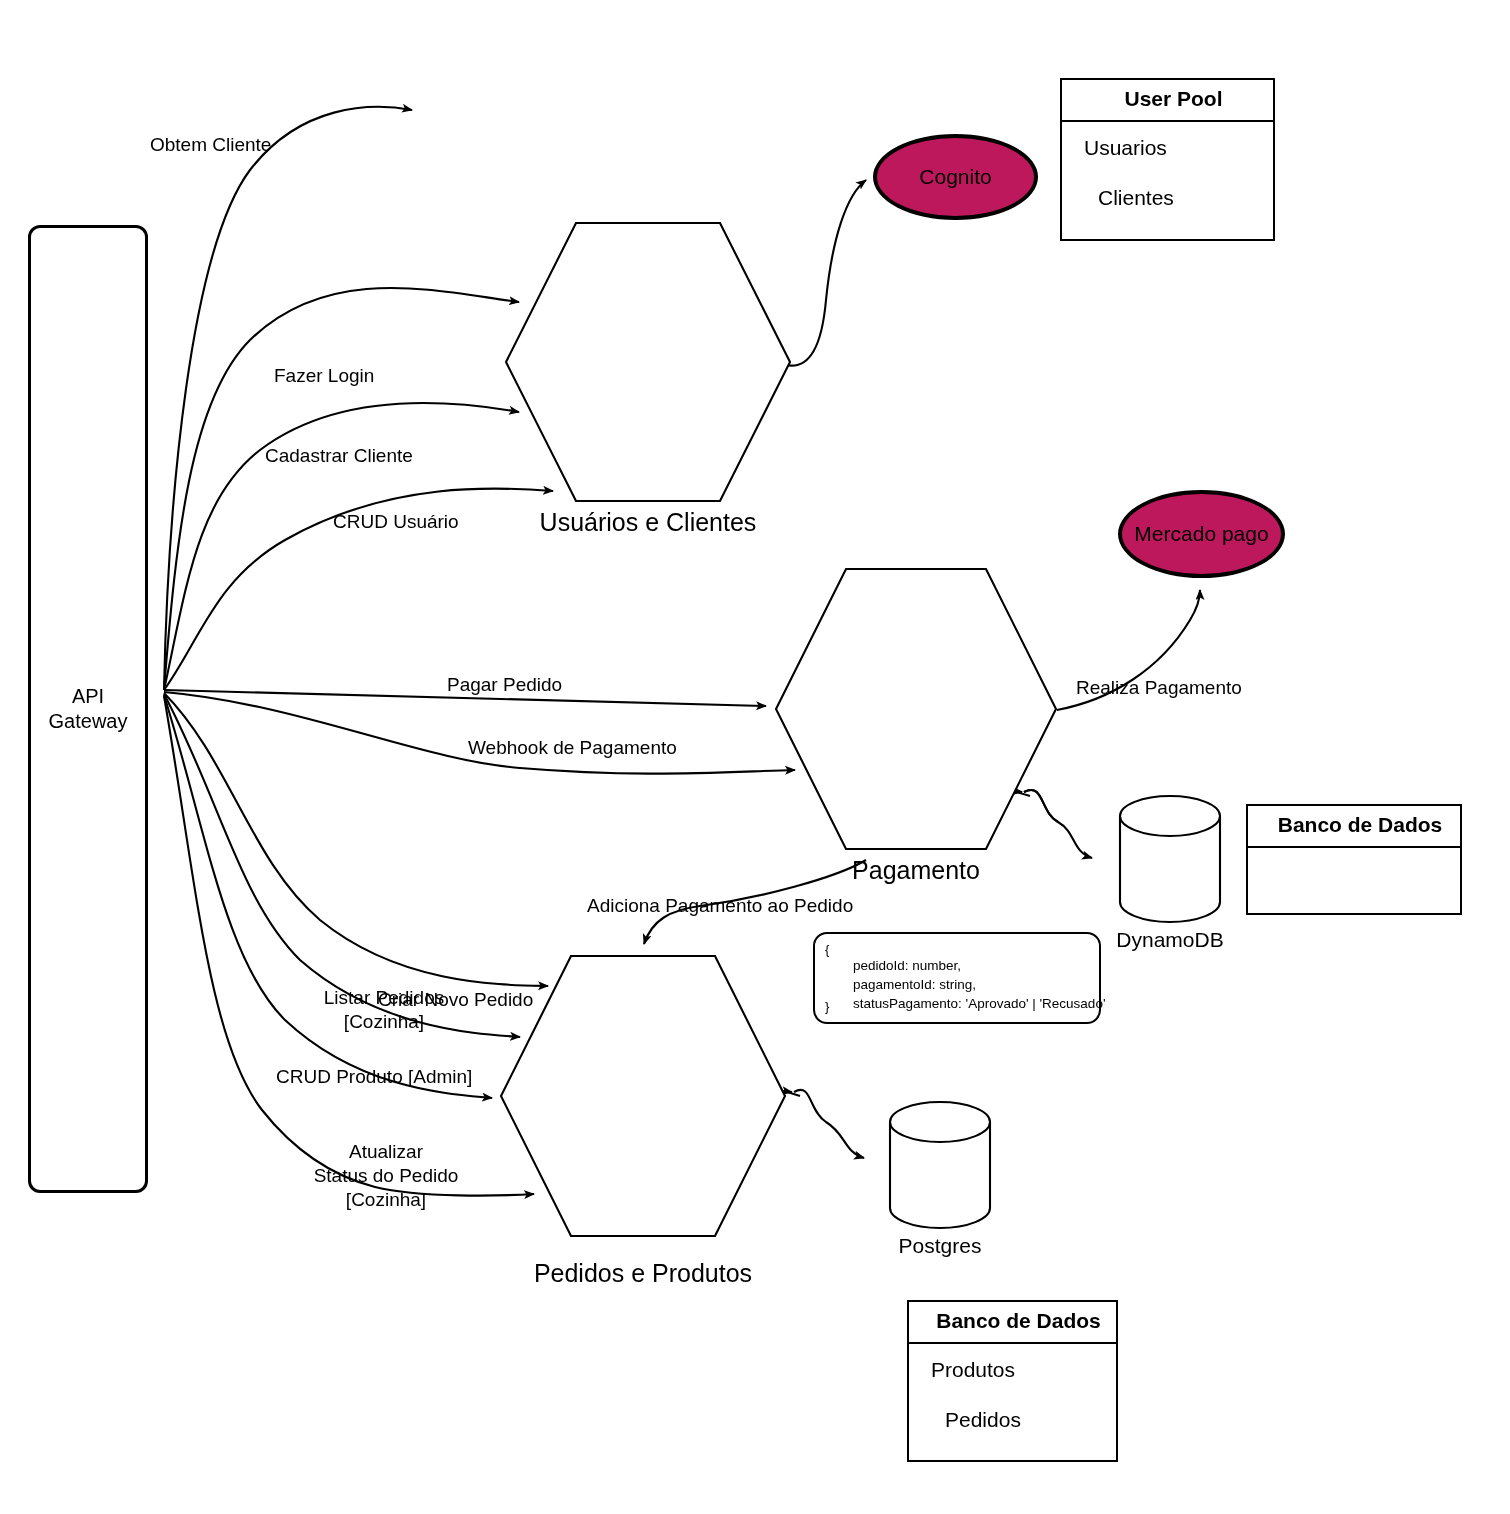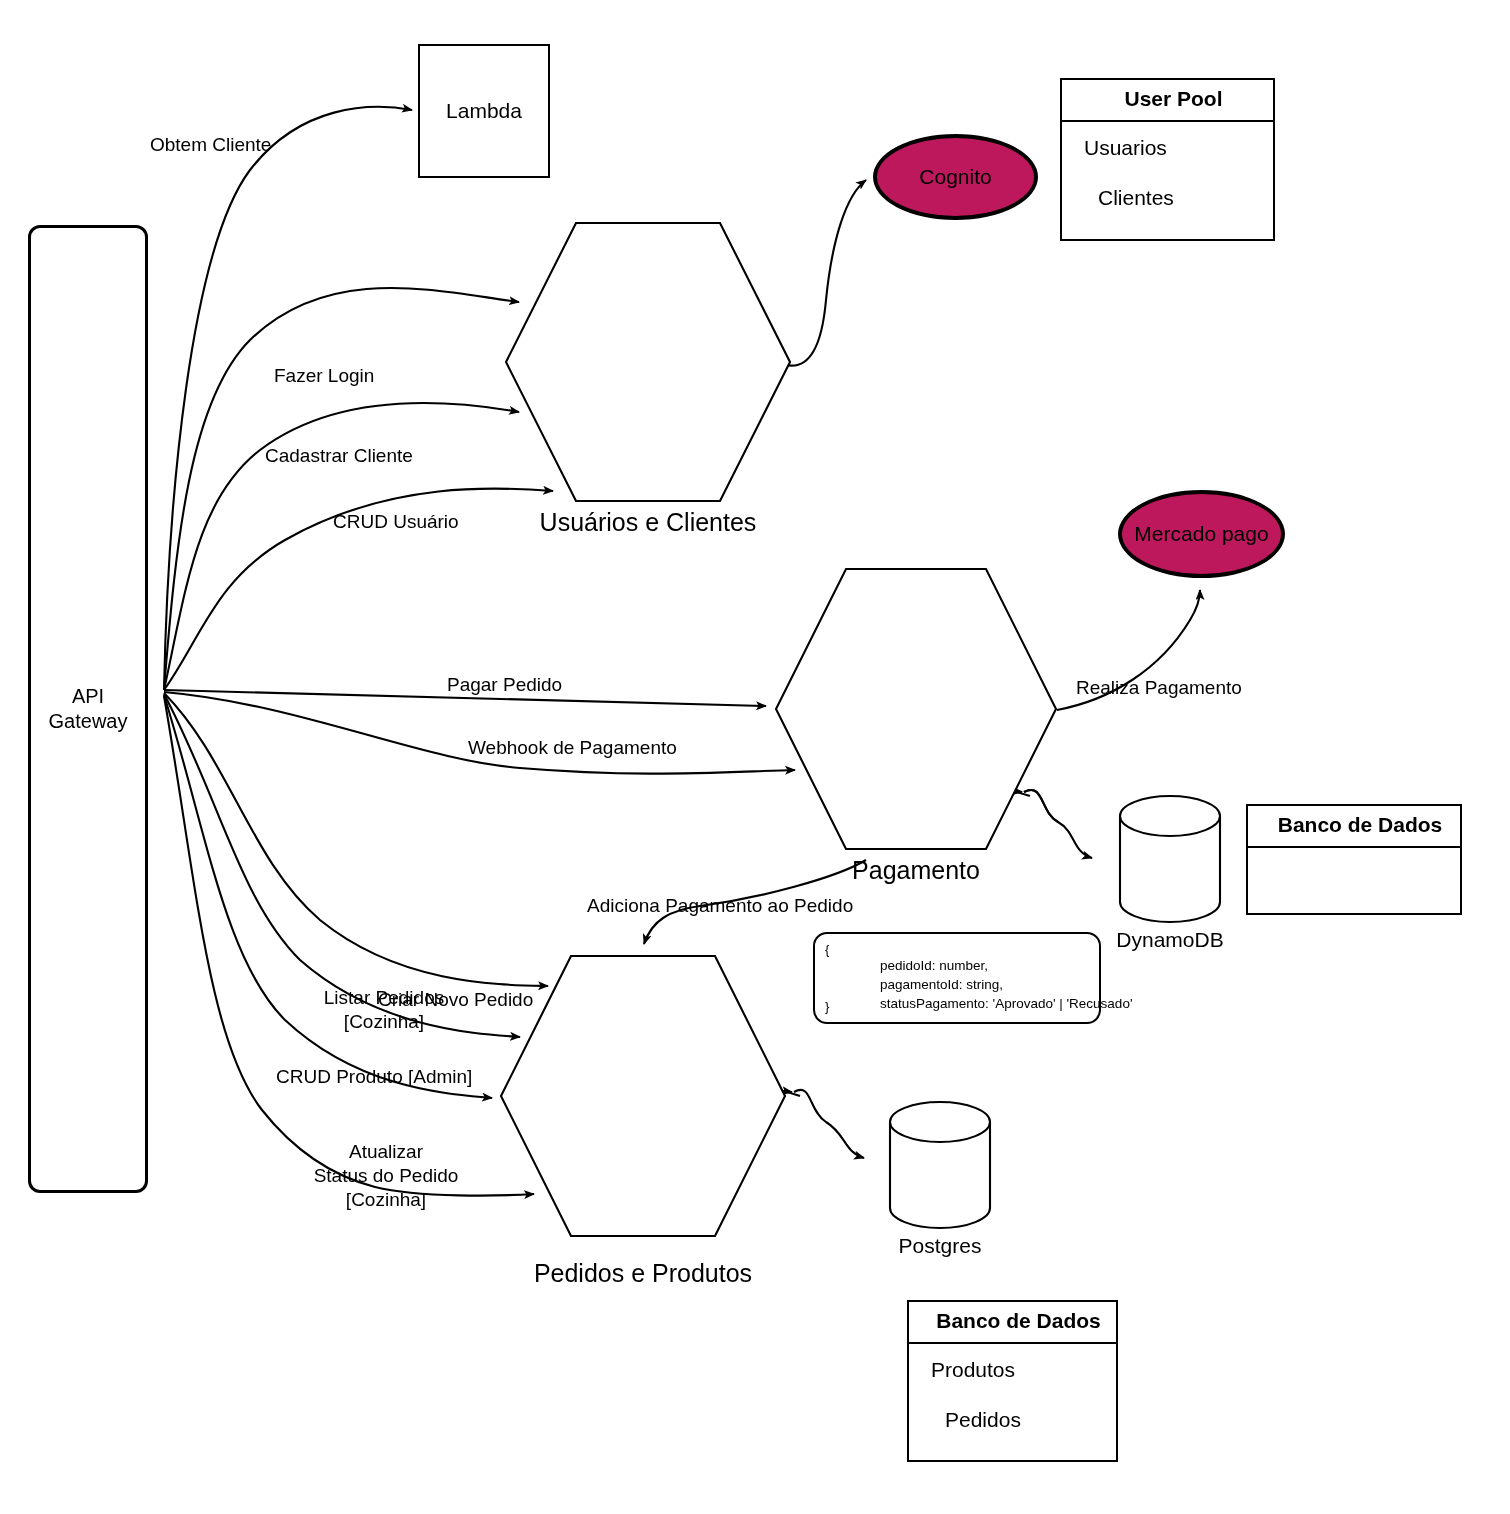--- a/index.html
+++ b/index.html
@@ -130,21 +130,20 @@
     left: 10px;
   }
   .note-lines {
     position: absolute;
     left: 38px;
     top: 22px;
     font-size: 13.5px;
     line-height: 1.42;
     color: #000;
     white-space: pre;
-    margin-left: 27px;
   }
 
   
   .edge-label {
     position: absolute;
     font-size: 19px;
     color: #000;
     line-height: 1.25;
     white-space: pre-line;
     color: #000;
@@ -198,23 +197,20 @@
 
       <path d="M866,860 C836,878 760,898 700,906 C670,910 652,920 644,944" marker-end="url(#arrow)"></path>
     </g>
   </svg>
 
   <div class="node gateway" style="left:28px; top:225px; width:120px; height:968px;">
     <div class="gateway-label">API
 Gateway</div>
   </div>
 
-  <div class="node rectbox" style="left:418px; top:44px; width:132px; height:134px;">
-    <span>Lambda</span>
-  </div>
 
   <div class="node ellipse" style="left:873px; top:134px; width:165px; height:86px;">
     <span>Cognito</span>
   </div>
 
   <div class="node ellipse" style="left:1118px; top:490px; width:167px; height:88px;">
     <span>Mercado pago</span>
   </div>
 
   <div class="hexwrap" style="left:505px; top:222px; width:286px; height:280px;">

